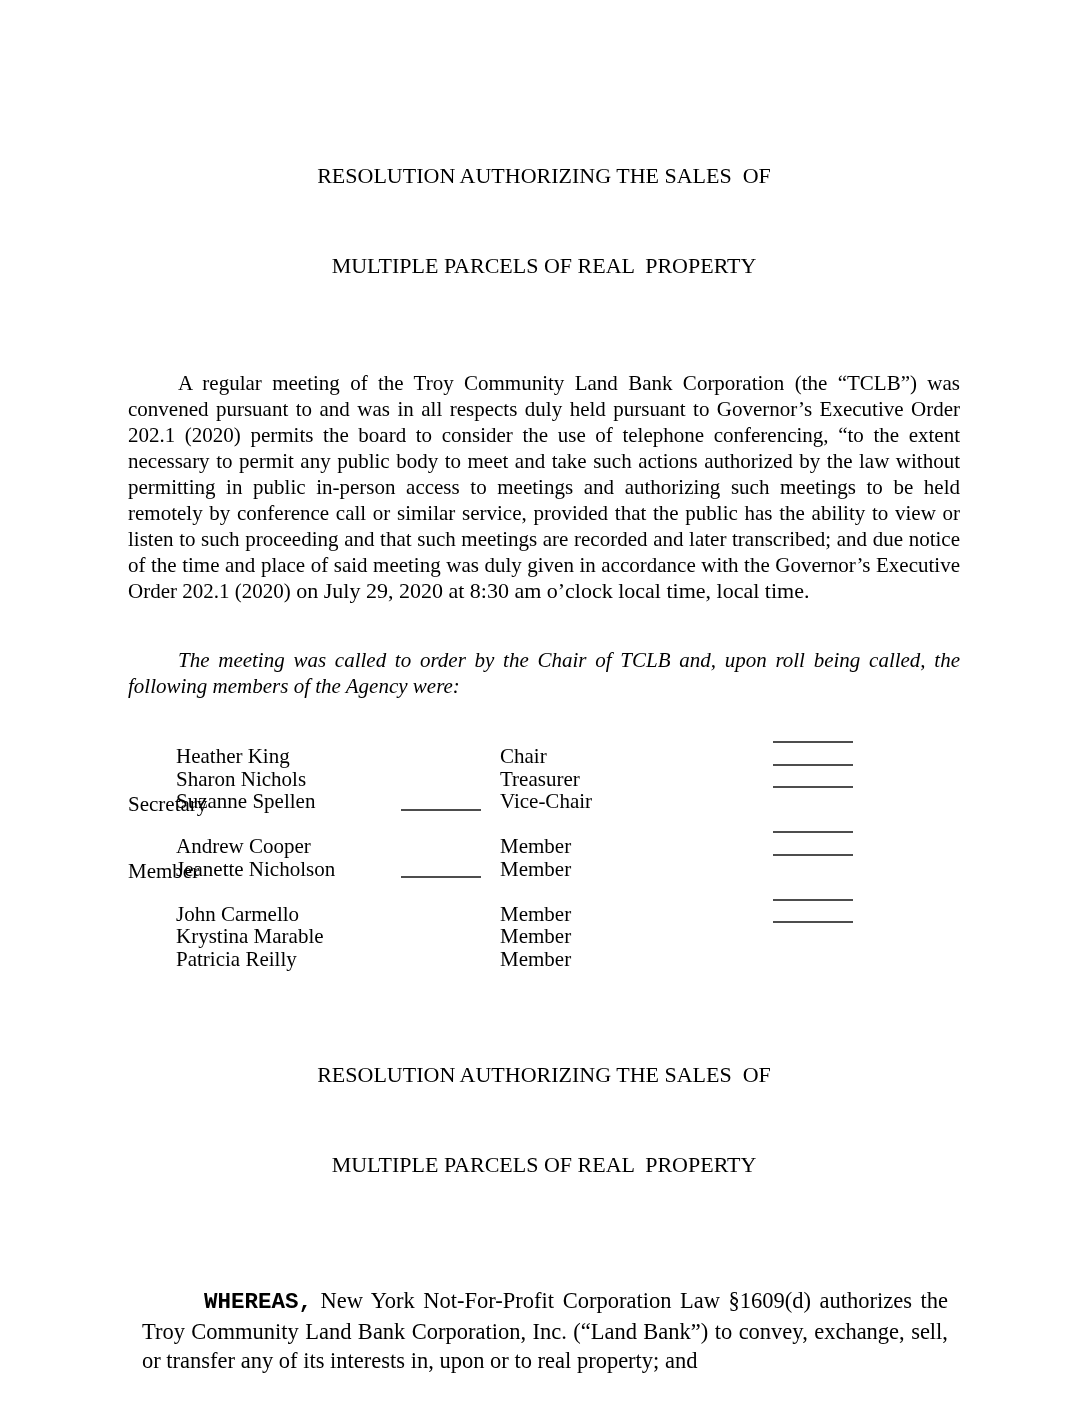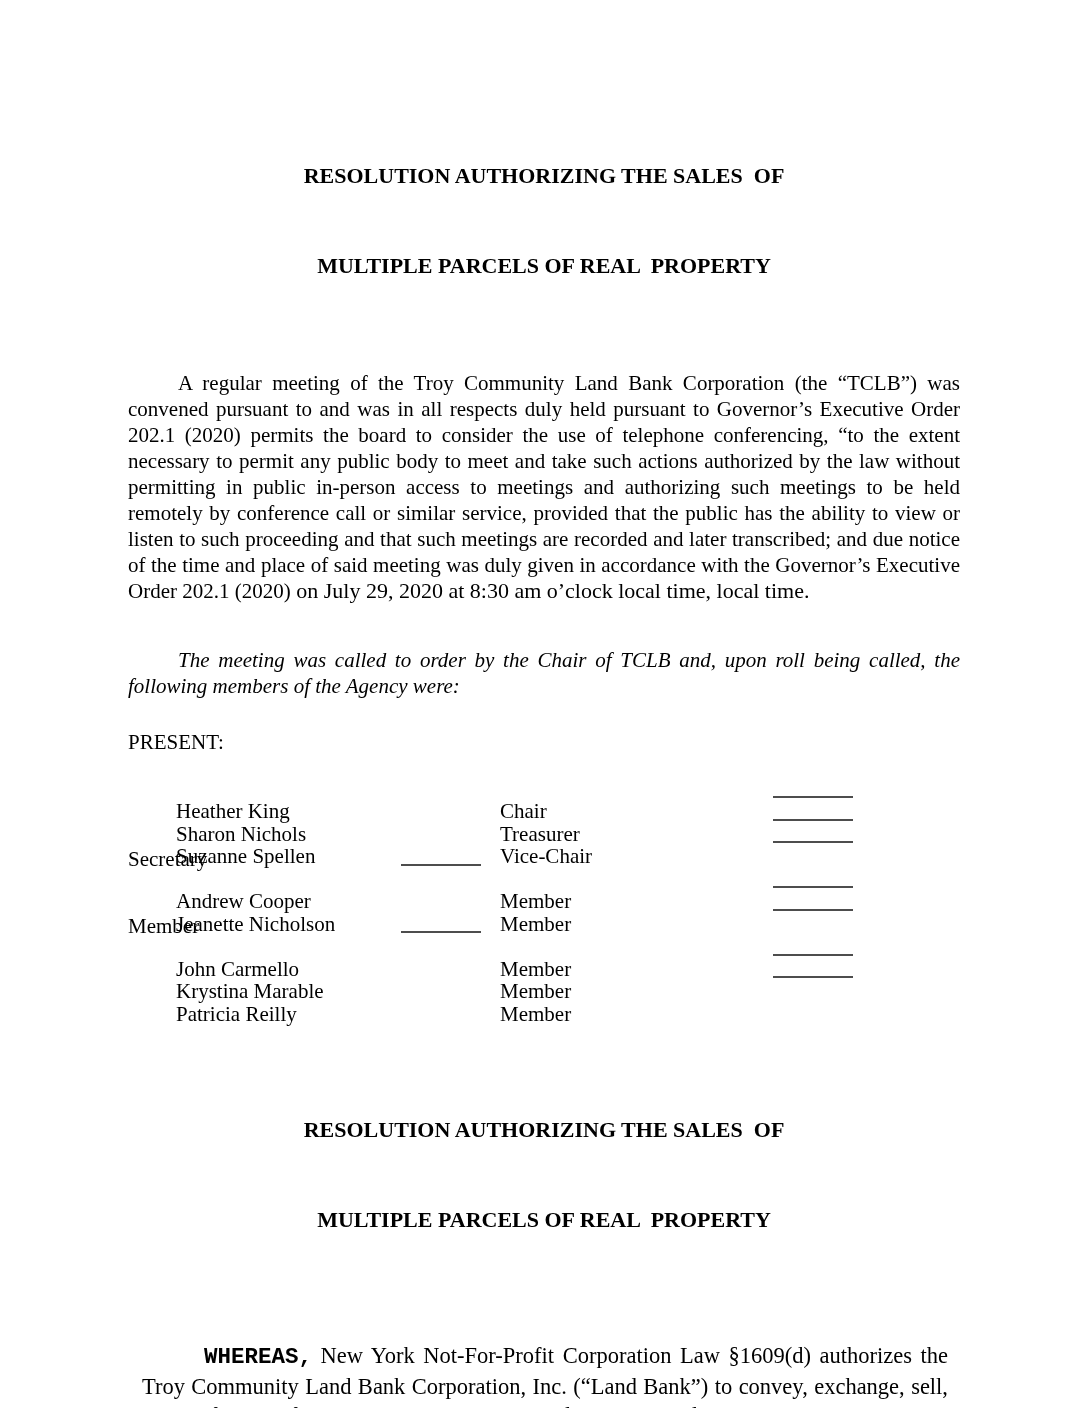--- a/index.html
+++ b/index.html
@@ -10,21 +10,21 @@
     background: #ffffff;
     color: #000000;
     font-family: "Liberation Serif", "DejaVu Serif", serif;
     overflow: hidden;
   }
   .content { padding: 0 128px; }
 
   .title-block {
     padding-top: 101px;
     text-align: center;
-    font-weight: bold;
+    font-weight: normal;
     font-size: 22px;
     line-height: 30px;
     white-space: pre-wrap;
   }
   .title-block .tline { display: block; }
 
   .body-par {
     margin: 0;
     font-size: 21px;
     line-height: 26px;
@@ -83,21 +83,20 @@
 
     <div class="title-block">
       <span class="tline">RESOLUTION AUTHORIZING THE SALES  OF</span>
       <span class="tline">MULTIPLE PARCELS OF REAL  PROPERTY</span>
     </div>
 
     <p class="body-par opening-par"><span>A regular meeting of the Troy Community Land Bank Corporation (the “TCLB”) was convened pursuant to and was in all respects duly held pursuant to Governor’s Executive Order 202.1 (2020) permits the board to consider the use of telephone conferencing, “to the extent necessary to permit any public body to meet and take such actions authorized by the law without permitting in public in-person access to meetings and authorizing such meetings to be held remotely by conference call or similar service, provided that the public has the ability to view or listen to such proceeding and that such meetings are recorded and later transcribed;  and due notice of the time and place of said meeting was duly given in accordance with the Governor’s Executive Order 202.1 (2020)</span><span class="date-tail"> on July 29, 2020 at 8:30 am o’clock local time, local time.</span></p>
 
     <p class="body-par call-par">The meeting was called to order by the Chair of TCLB and, upon roll being called, the following members of the Agency were:</p>
 
-    <div class="present-label">PRESENT:</div>
 
     <div class="roll-table">
       <div class="roll-row">
         <span class="roll-name">Heather King</span>
         <span class="roll-role">Chair</span>
         <span class="roll-blank"></span>
       </div>
       <div class="roll-row">
         <span class="roll-name">Sharon Nichols</span>
         <span class="roll-role">Treasurer</span>

